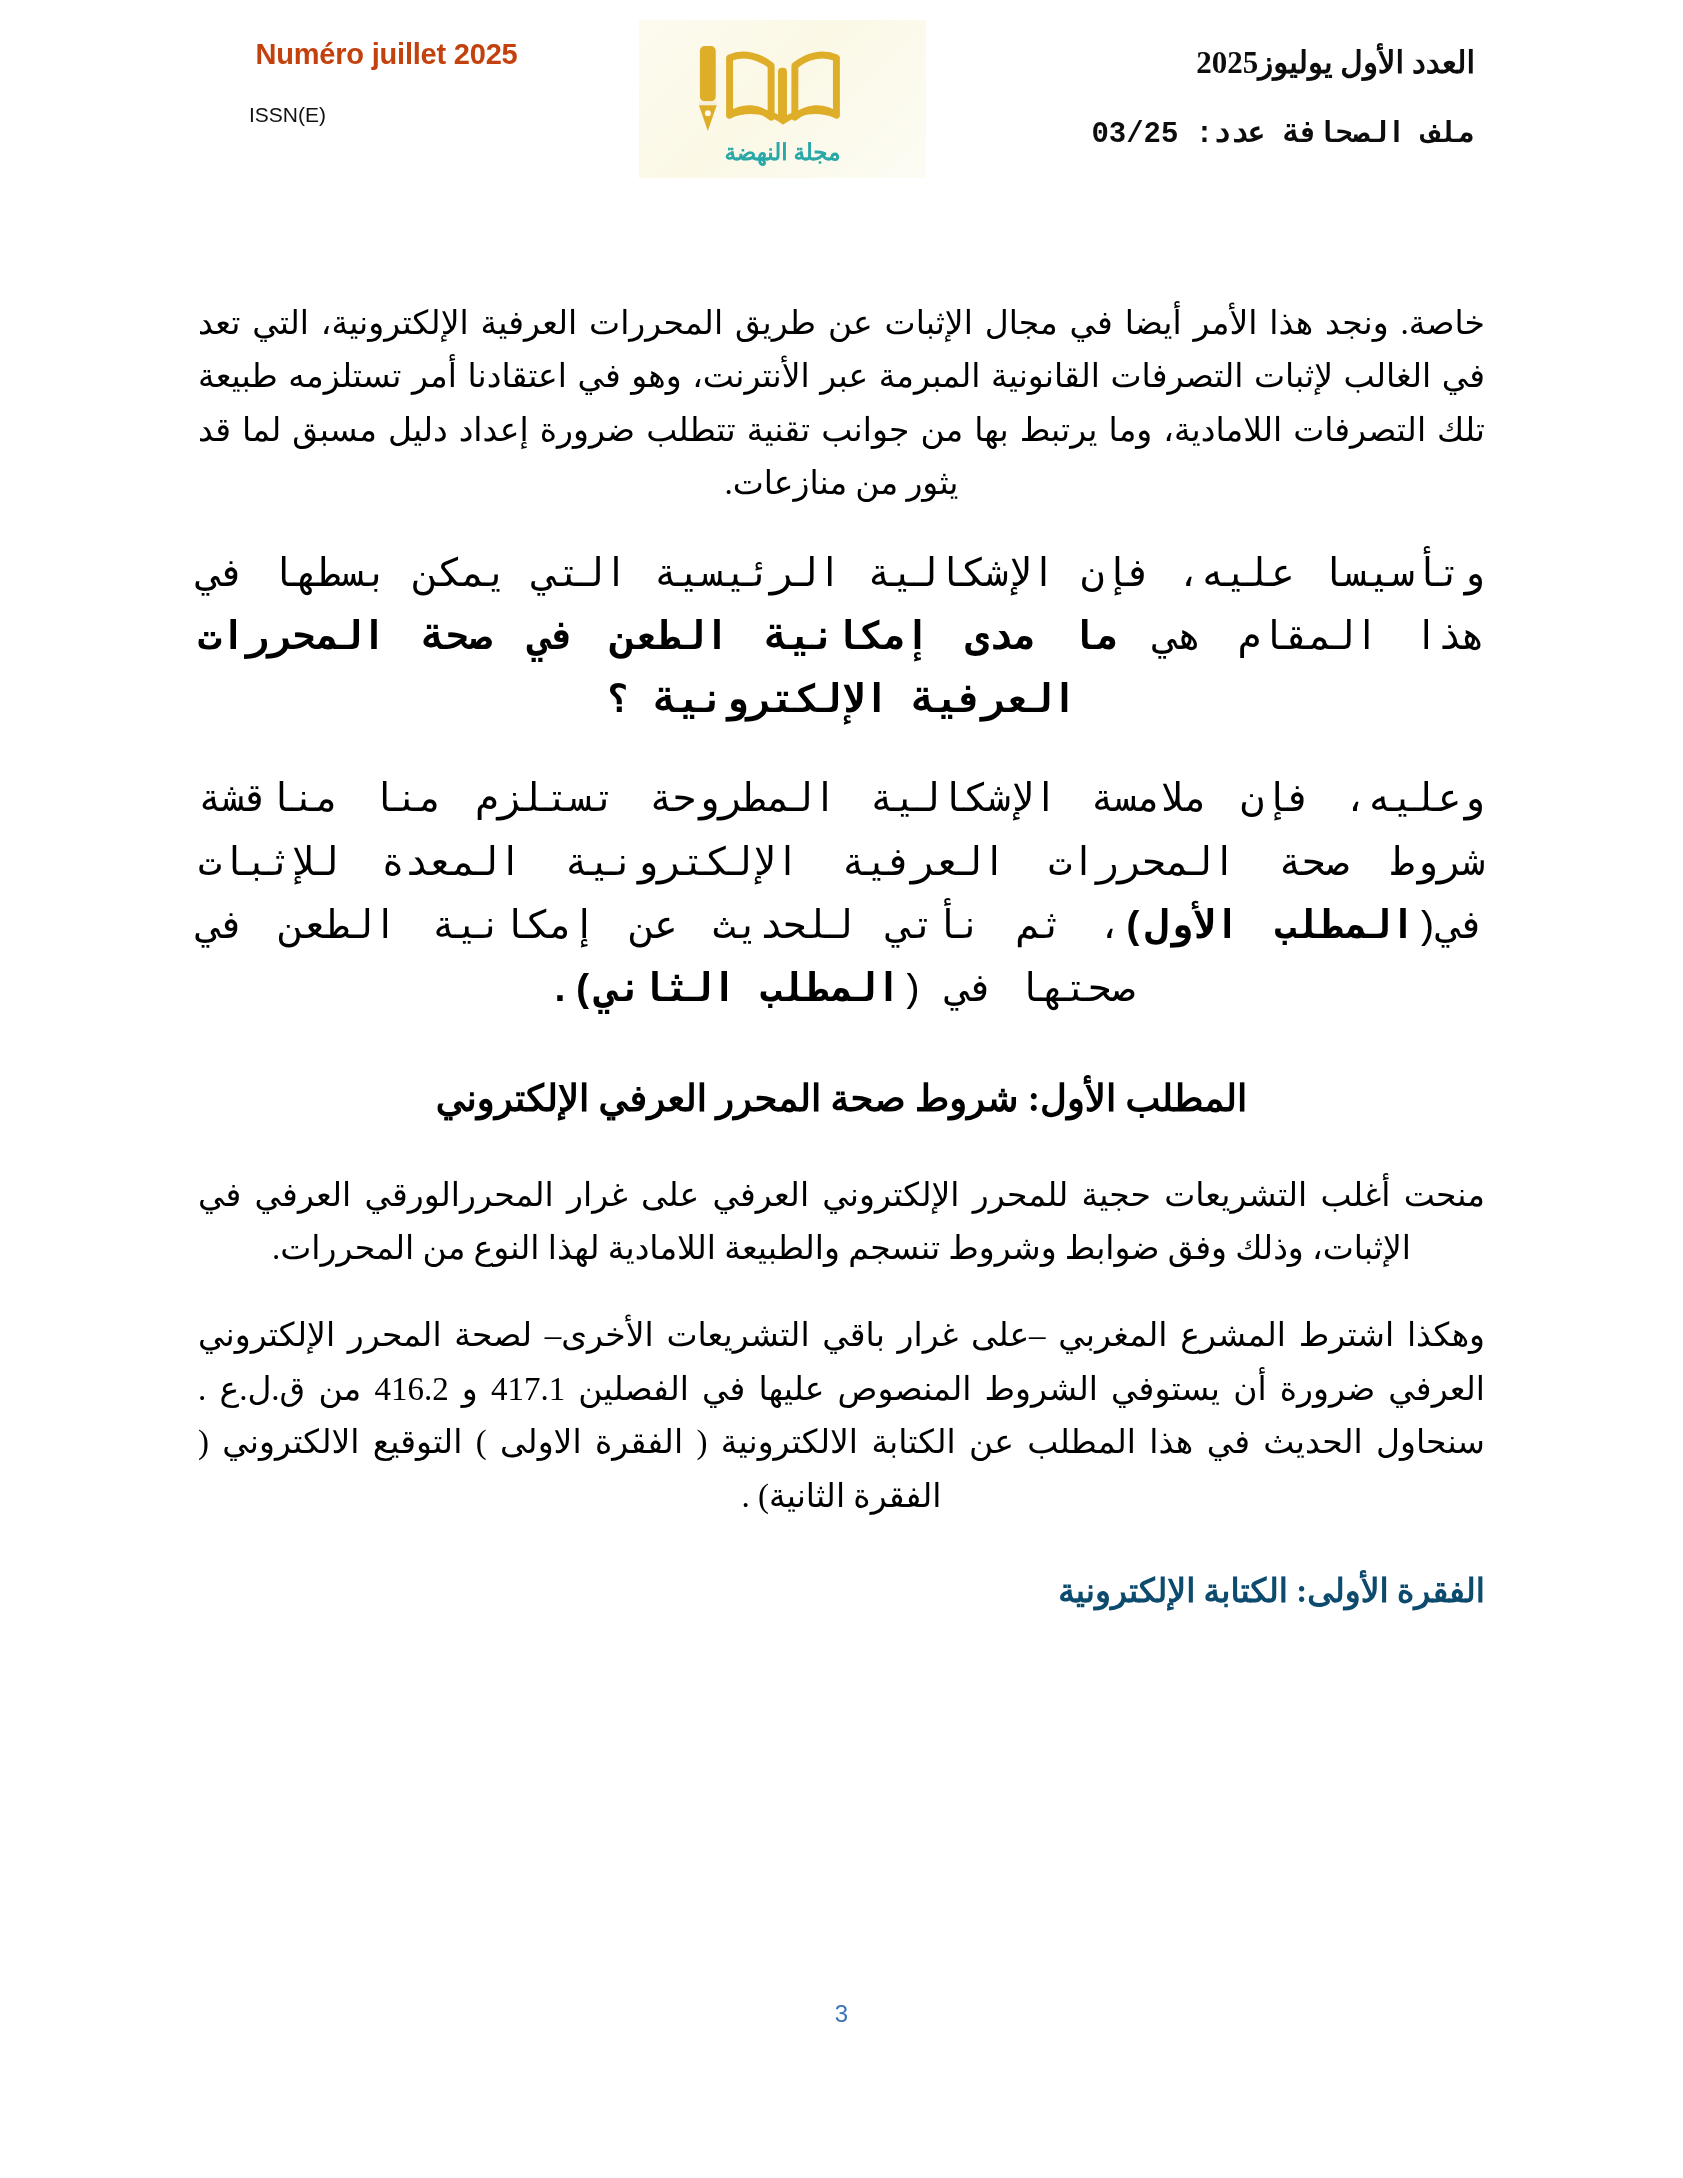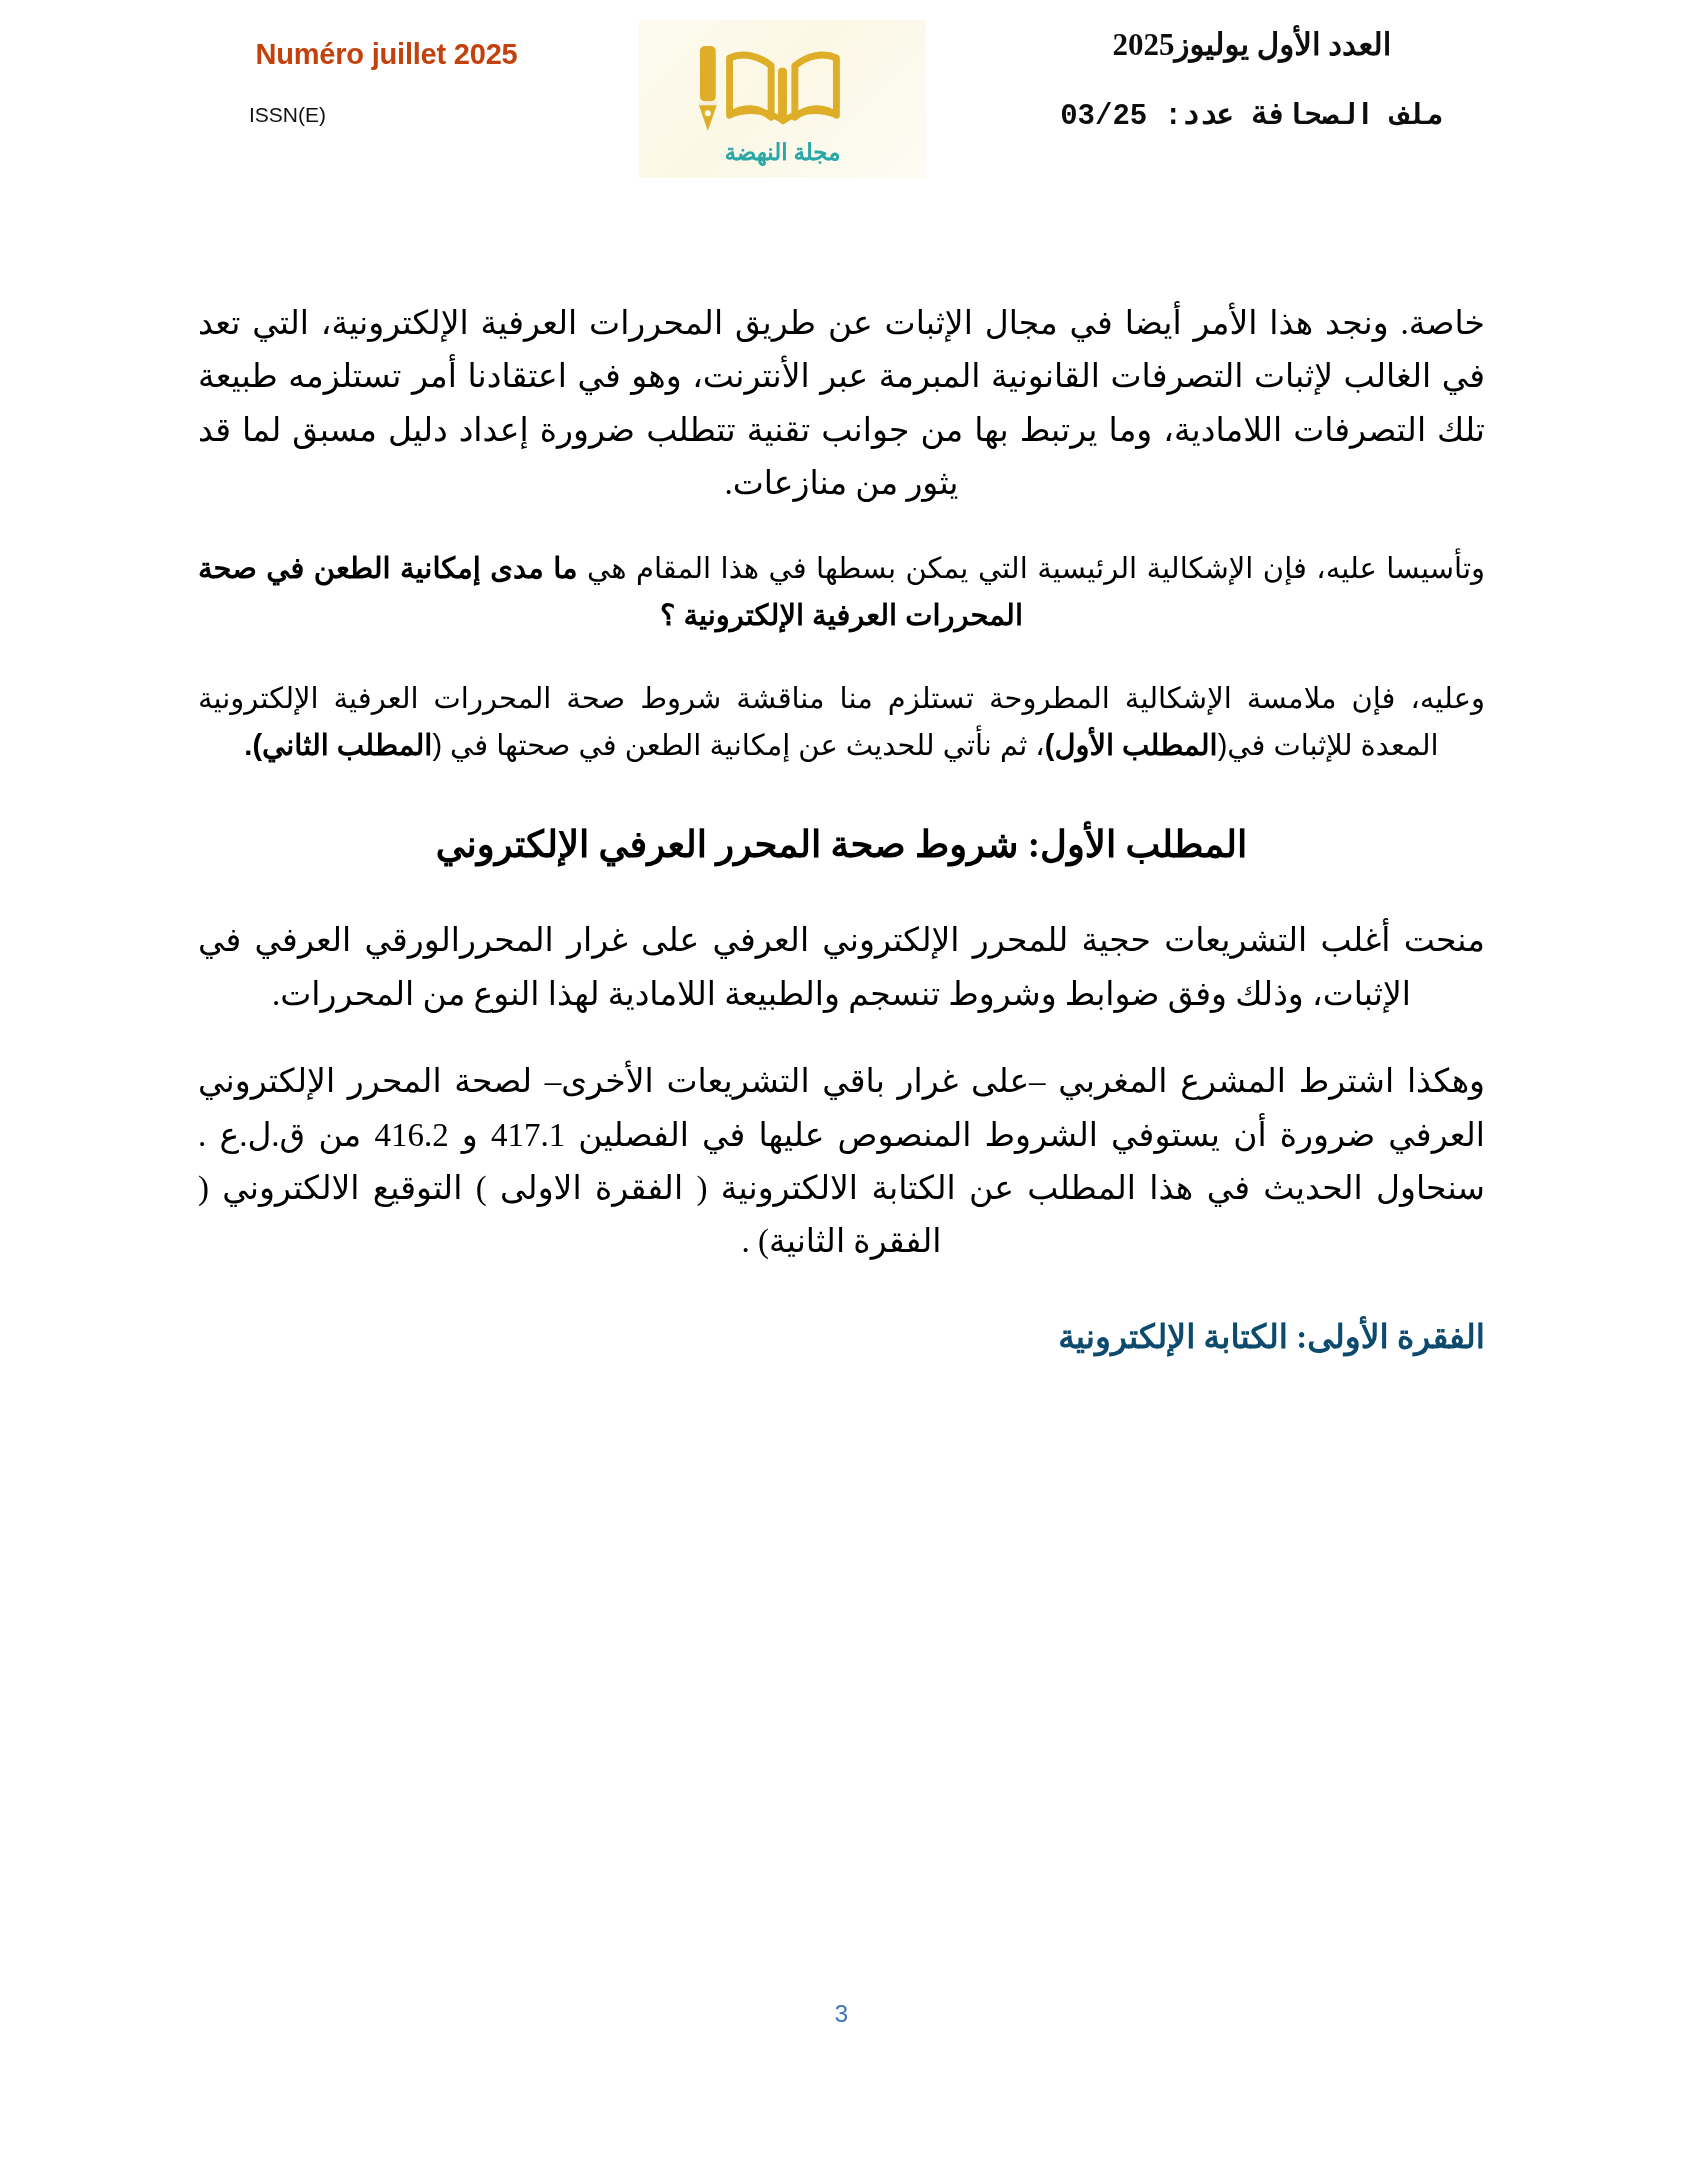--- a/index.html
+++ b/index.html
@@ -56,23 +56,22 @@
     font-size: 21px;
     color: #111111;
     margin-top: 32px;
     padding-right: 198px;
     white-space: nowrap;
   }
 
   .mast-right {
     position: absolute;
     right: 208px;
-    top: 26px;
+    top: 44px;
     width: 446px;
-    text-align: center;
     direction: rtl;
   }
   .mast-right .line1 {
     font-family: "Liberation Serif", serif;
     font-weight: bold;
     font-size: 31px;
     color: #0d0d0d;
     white-space: nowrap;
   }
   .mast-right .line2 {
@@ -150,22 +149,22 @@
     font-family: "Liberation Serif", "DejaVu Serif", serif;
     font-weight: bold;
     font-size: 33px;
     text-align: right;
     margin: 44px 0 0 0;
     line-height: 1.5;
     color: #0c4a6e;
   }
 
   .q-block {
-    font-family: Liberation Sans, sans-serif;
-    font-size: 29px;
+    font-family: Liberation Mono, monospace;
+    font-size: 39px;
     line-height: 1.62;
     margin: 0 0 36px 0;
     text-align: justify;
     text-align-last: center;
   }
   .q-block .q-lead { font-weight: normal; }
   .q-block .q-bold { font-weight: bold; }
 
   
   .folio {

